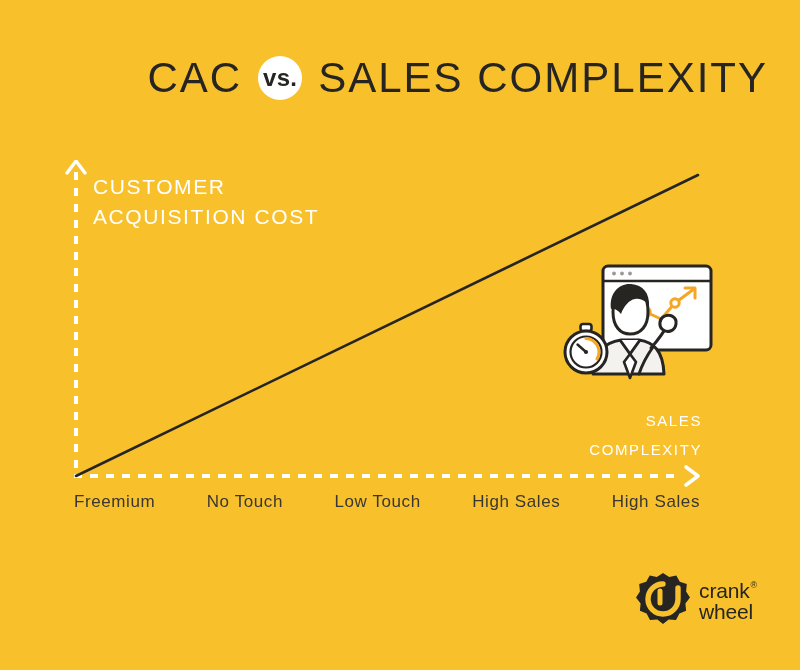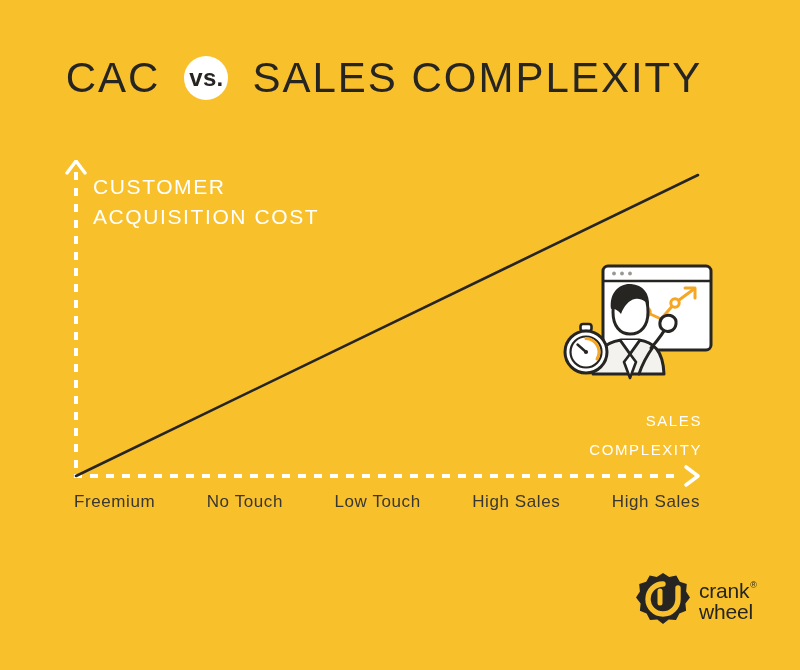--- a/index.html
+++ b/index.html
@@ -20,22 +20,22 @@
 
   
   #title-row {
     position: absolute;
     left: 0;
     top: 48px;
     width: 768px;
     height: 60px;
     display: flex;
     align-items: center;
-    justify-content: center;
-    gap: 12px;
+    justify-content: flex-end;
+    gap: 4px;
   }
   .title-text {
     font-family: "Liberation Sans", sans-serif;
     font-size: 42px;
     font-weight: 300;
     letter-spacing: 2.0px;
     color: #272522;
     line-height: 1;
     white-space: pre;
   }
@@ -160,20 +160,21 @@
   
   #logo {
     position: absolute;
     left: 636px;
     top: 570px;
     width: 120px;
     height: 58px;
     display: flex;
     align-items: center;
     gap: 9px;
+    justify-content: center;
   }
   #logo-mark { width: 54px; height: 54px; flex: 0 0 auto; }
   #logo-wordmark {
     display: flex;
     flex-direction: column;
     justify-content: center;
     line-height: 21px;
   }
   .logo-line {
     font-size: 21px;

